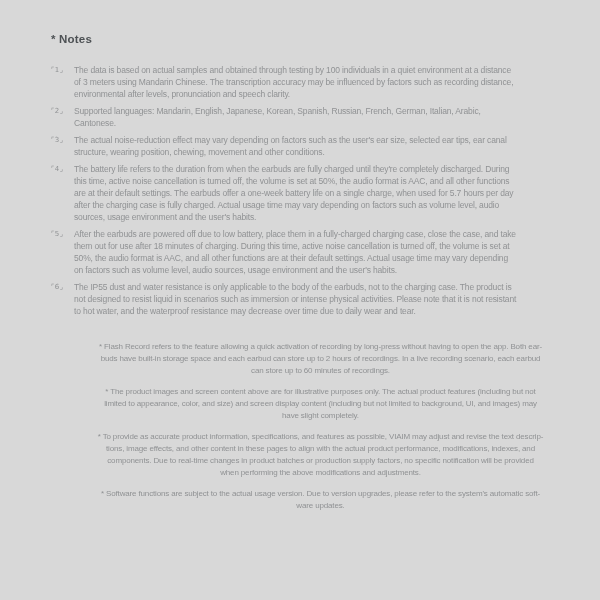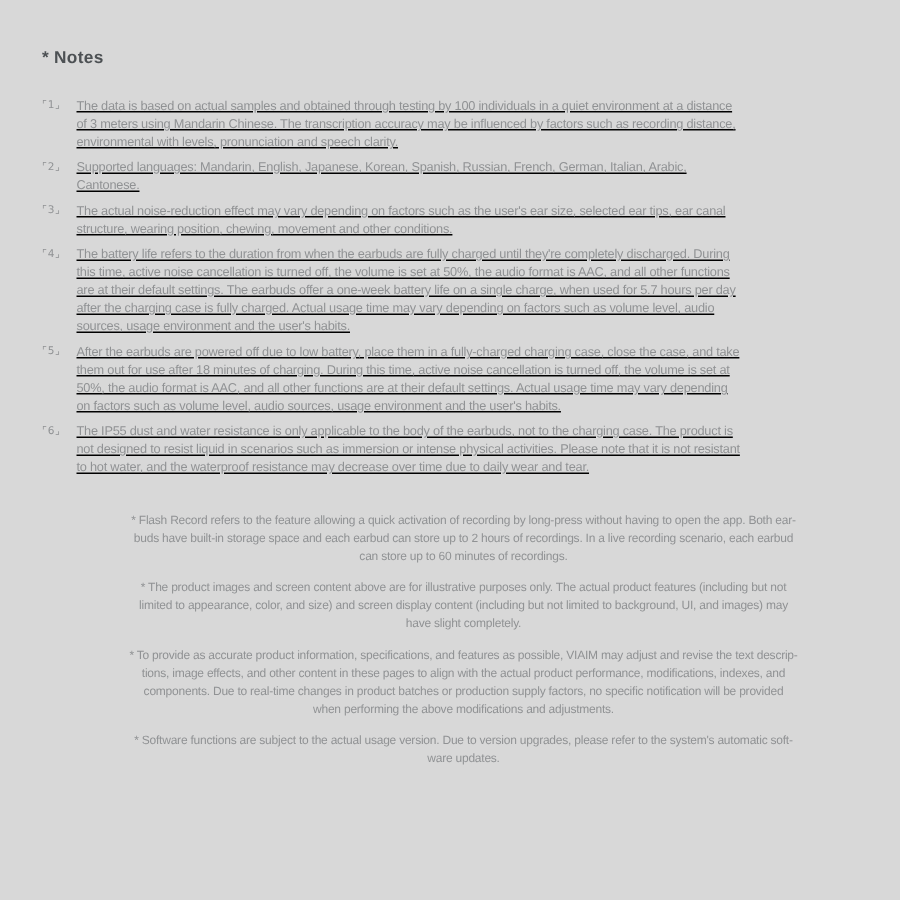--- a/index.html
+++ b/index.html
@@ -8,21 +8,21 @@
     --heading: #4d5154;
   }
   * { margin: 0; padding: 0; box-sizing: border-box; }
   html, body {
     width: 600px; height: 600px;
     background: var(--bg);
     font-family: "Liberation Sans", "DejaVu Sans", sans-serif;
   }
   .page {
     width: 600px; height: 600px;
-    padding: 33px 33px 0 28px;
+    padding: 33px 33px 0 51px;
     overflow: hidden;
   }
   .page-title {
     font-size: 11.5px;
     font-weight: 600;
     letter-spacing: 0.2px;
     color: var(--heading);
     margin-bottom: 19px;
   }
   .notes-list .note-item {
@@ -30,21 +30,21 @@
     margin-bottom: 5px;
   }
   .note-marker {
     flex: 0 0 23px;
     font-family: "DejaVu Sans", sans-serif;
     font-size: 7px;
     line-height: 12px;
     letter-spacing: 0.5px;
     color: var(--text);
   }
-  .note-lines { flex: 1; min-width: 0; text-decoration: underline; }
+  .note-lines { flex: 1; min-width: 0; }
   .note-lines .line {
     font-size: 8.5px;
     line-height: 12px;
     letter-spacing: -0.15px;
     color: var(--text);
     white-space: nowrap;
     text-align: left;
   }
   .footnotes { margin: 24px 0 0 23px; }
   .footnote { margin-bottom: 9px; }
@@ -62,21 +62,21 @@
 
 <div class="page">
   <div class="page-title">* Notes</div>
 
   <div class="notes-list">
       <div class="note-item">
         <div class="note-marker">⌜1⌟</div>
         <div class="note-lines">
           <div class="line">The data is based on actual samples and obtained through testing by 100 individuals in a quiet environment at a distance</div>
           <div class="line">of 3 meters using Mandarin Chinese. The transcription accuracy may be influenced by factors such as recording distance,</div>
-          <div class="line">environmental with levels, pronunciation and speech clarity.</div>
+          <div class="line">environmental after levels, pronunciation and speech clarity.</div>
         </div>
       </div>
       <div class="note-item">
         <div class="note-marker">⌜2⌟</div>
         <div class="note-lines">
           <div class="line">Supported languages: Mandarin, English, Japanese, Korean, Spanish, Russian, French, German, Italian, Arabic,</div>
           <div class="line">Cantonese.</div>
         </div>
       </div>
       <div class="note-item">

